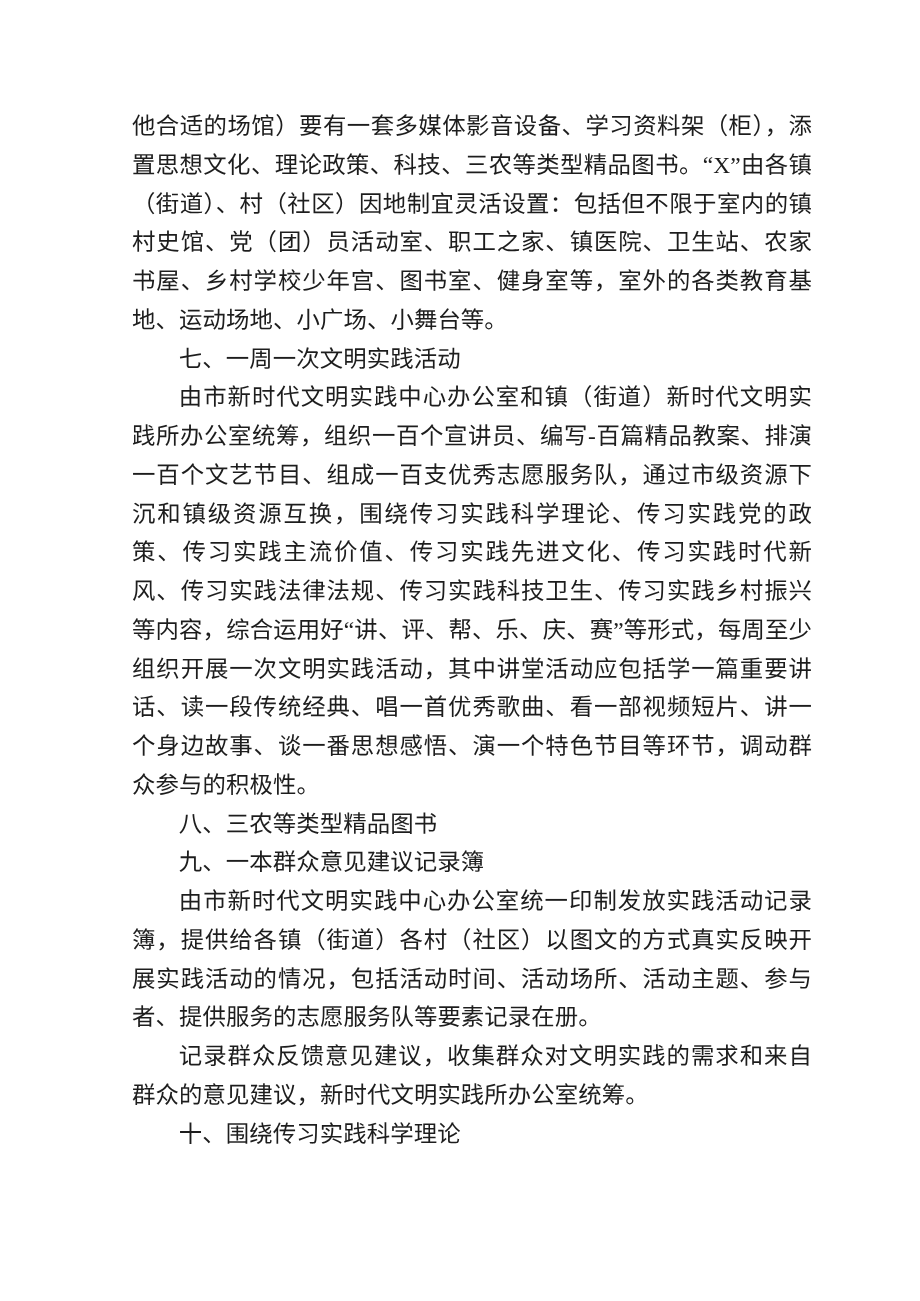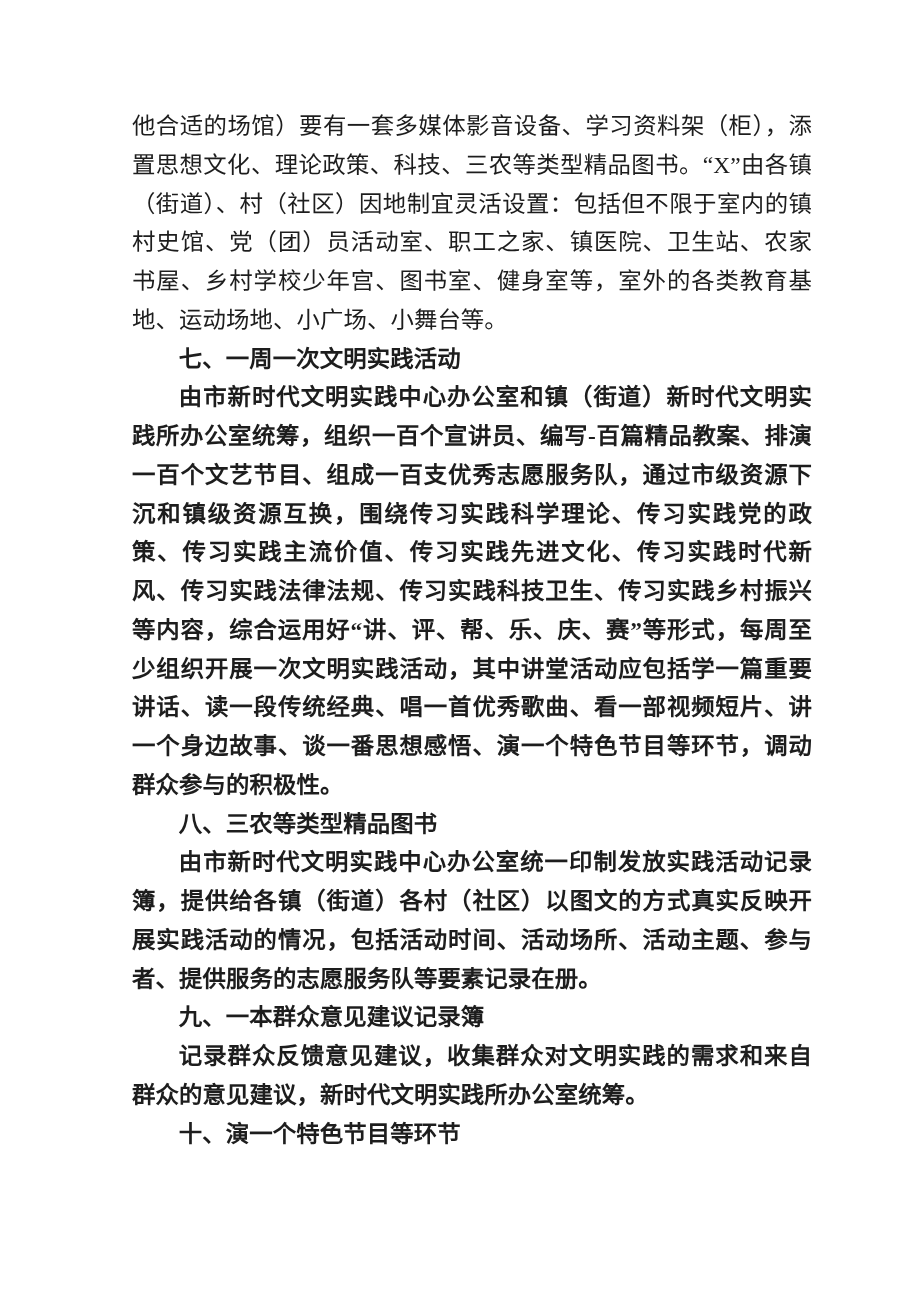--- a/index.html
+++ b/index.html
@@ -34,30 +34,29 @@
     color: #1d1d1d;
     text-align: justify;
     text-justify: inter-ideograph;
     text-align-last: left;
     letter-spacing: 0.1px;
     word-break: break-all;
     font-weight: 400;
   }
   .text-block p.indent {
     text-indent: 2em;
-    font-weight: bold;
   }
 </style>
 </head>
 <body>
 
 <div class="page">
   <div class="text-block">
     <p>他合适的场馆）要有一套多媒体影音设备、学习资料架（柜），添置思想文化、理论政策、科技、三农等类型精品图书。“X”由各镇（街道）、村（社区）因地制宜灵活设置：包括但不限于室内的镇村史馆、党（团）员活动室、职工之家、镇医院、卫生站、农家书屋、乡村学校少年宫、图书室、健身室等，室外的各类教育基地、运动场地、小广场、小舞台等。</p>
     <p class="indent">七、一周一次文明实践活动</p>
     <p class="indent">由市新时代文明实践中心办公室和镇（街道）新时代文明实践所办公室统筹，组织一百个宣讲员、编写-百篇精品教案、排演一百个文艺节目、组成一百支优秀志愿服务队，通过市级资源下沉和镇级资源互换，围绕传习实践科学理论、传习实践党的政策、传习实践主流价值、传习实践先进文化、传习实践时代新风、传习实践法律法规、传习实践科技卫生、传习实践乡村振兴等内容，综合运用好“讲、评、帮、乐、庆、赛”等形式，每周至少组织开展一次文明实践活动，其中讲堂活动应包括学一篇重要讲话、读一段传统经典、唱一首优秀歌曲、看一部视频短片、讲一个身边故事、谈一番思想感悟、演一个特色节目等环节，调动群众参与的积极性。</p>
     <p class="indent">八、三农等类型精品图书</p>
+    <p class="indent">九、一本群众意见建议记录簿</p>
     <p class="indent">由市新时代文明实践中心办公室统一印制发放实践活动记录簿，提供给各镇（街道）各村（社区）以图文的方式真实反映开展实践活动的情况，包括活动时间、活动场所、活动主题、参与者、提供服务的志愿服务队等要素记录在册。</p>
-    <p class="indent">九、一本群众意见建议记录簿</p>
     <p class="indent">记录群众反馈意见建议，收集群众对文明实践的需求和来自群众的意见建议，新时代文明实践所办公室统筹。</p>
-    <p class="indent">十、演一个特色节目等环节</p>
+    <p class="indent">十、围绕传习实践科学理论</p>
   </div>
 </div>
 
 </body></html>

